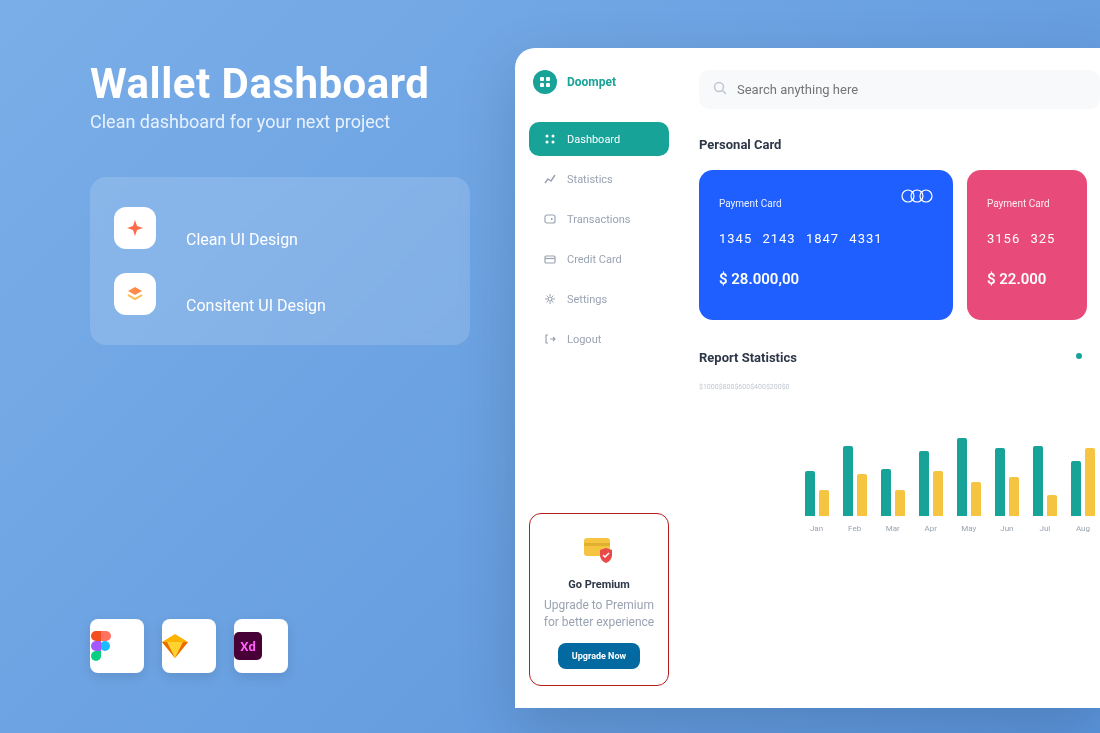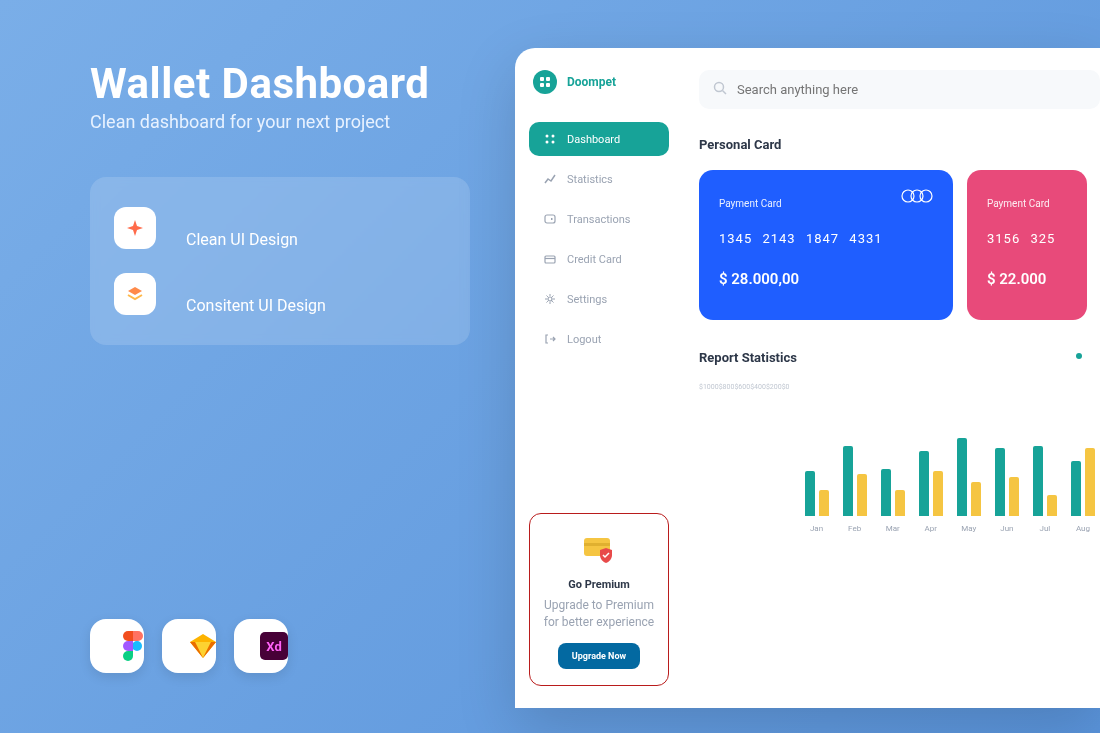--- a/index.html
+++ b/index.html
@@ -6,21 +6,21 @@
 body{width:1100px;height:733px;background:linear-gradient(135deg,#7aaee8 0%,#5a94db 100%);overflow:hidden;position:relative}
 .promo{position:absolute;left:90px;top:60px;width:380px;color:#fff}
 .promo-title{font-size:42px;font-weight:700;line-height:1.15;letter-spacing:.5px}
 .promo-sub{font-size:18px;font-weight:400;line-height:1.5;color:#e8f2ff;margin-bottom:42px}
 .features{background:rgba(255,255,255,.15);border-radius:16px;padding:22px 24px;backdrop-filter:blur(4px)}
 .feature{display:flex;align-items:flex-end;gap:30px;padding:8px 0}
 .feature+.feature{margin-top:8px}
 .ficon{width:42px;height:42px;background:#fff;border-radius:12px;display:flex;align-items:center;justify-content:center}
 .flabel{font-size:16px;color:#fff}
 .tools{position:absolute;left:90px;bottom:60px;display:flex;gap:18px}
-.tool{width:54px;height:54px;background:#fff;border-radius:16px;display:flex;align-items:center;justify-content:flex-end;box-shadow:0 4px 12px rgba(0,0,0,.1)}
+.tool{width:54px;height:54px;background:#fff;border-radius:8px;display:flex;align-items:center;justify-content:flex-start;box-shadow:0 4px 12px rgba(0,0,0,.1)}
 .app{position:absolute;right:0;top:48px;width:585px;height:660px;background:#fff;border-radius:20px 0 0 0;box-shadow:0 20px 60px rgba(0,0,0,.15);display:flex;overflow:hidden}
 .sidebar{width:168px;padding:22px 14px;display:flex;flex-direction:column}
 .brand{display:flex;align-items:center;gap:10px;margin-bottom:28px;padding-left:4px}
 .logo{width:24px;height:24px;background:#17a398;border-radius:50%;display:flex;align-items:center;justify-content:center}
 .brand-name{font-size:12px;font-weight:700;color:#17a398}
 .nav{display:flex;flex-direction:column;gap:6px}
 .nav-item{display:flex;align-items:center;gap:10px;padding:10px 14px;border-radius:10px;font-size:11px;color:#9aa3b2;cursor:pointer}
 .nav-item.active{background:#17a398;color:#fff}
 .nav-icon{width:14px;height:14px;display:flex;align-items:center;justify-content:center}
 .premium{margin-top:auto;text-align:center;padding:16px 10px;border:1px solid #b91c1c;border-radius:12px}

